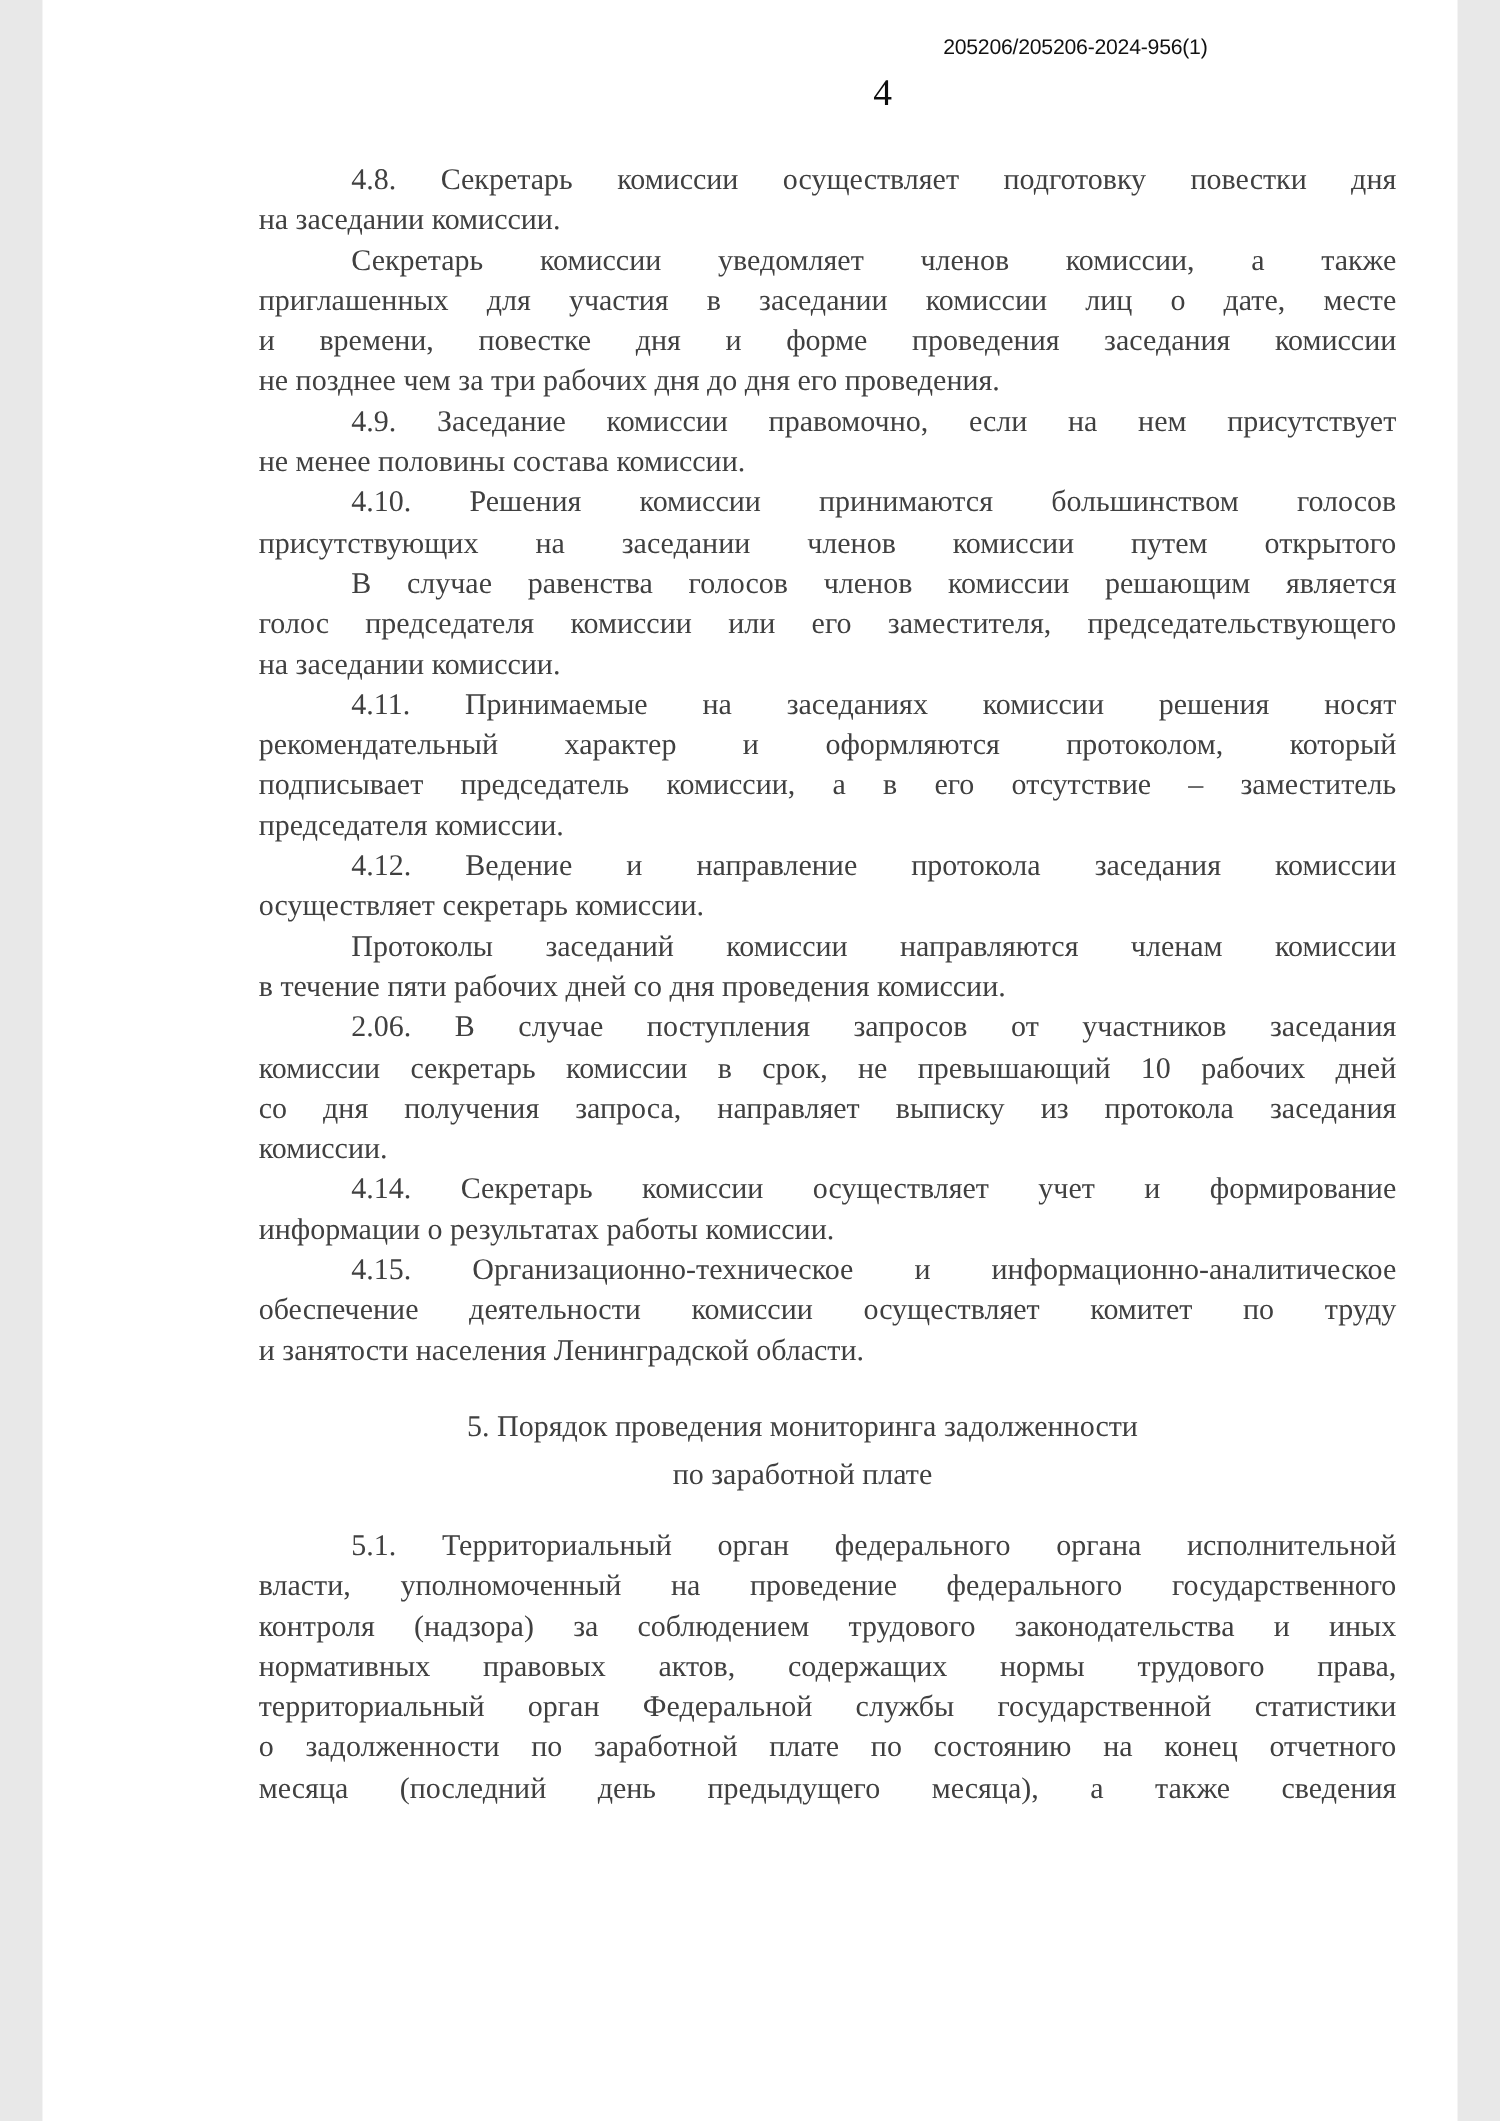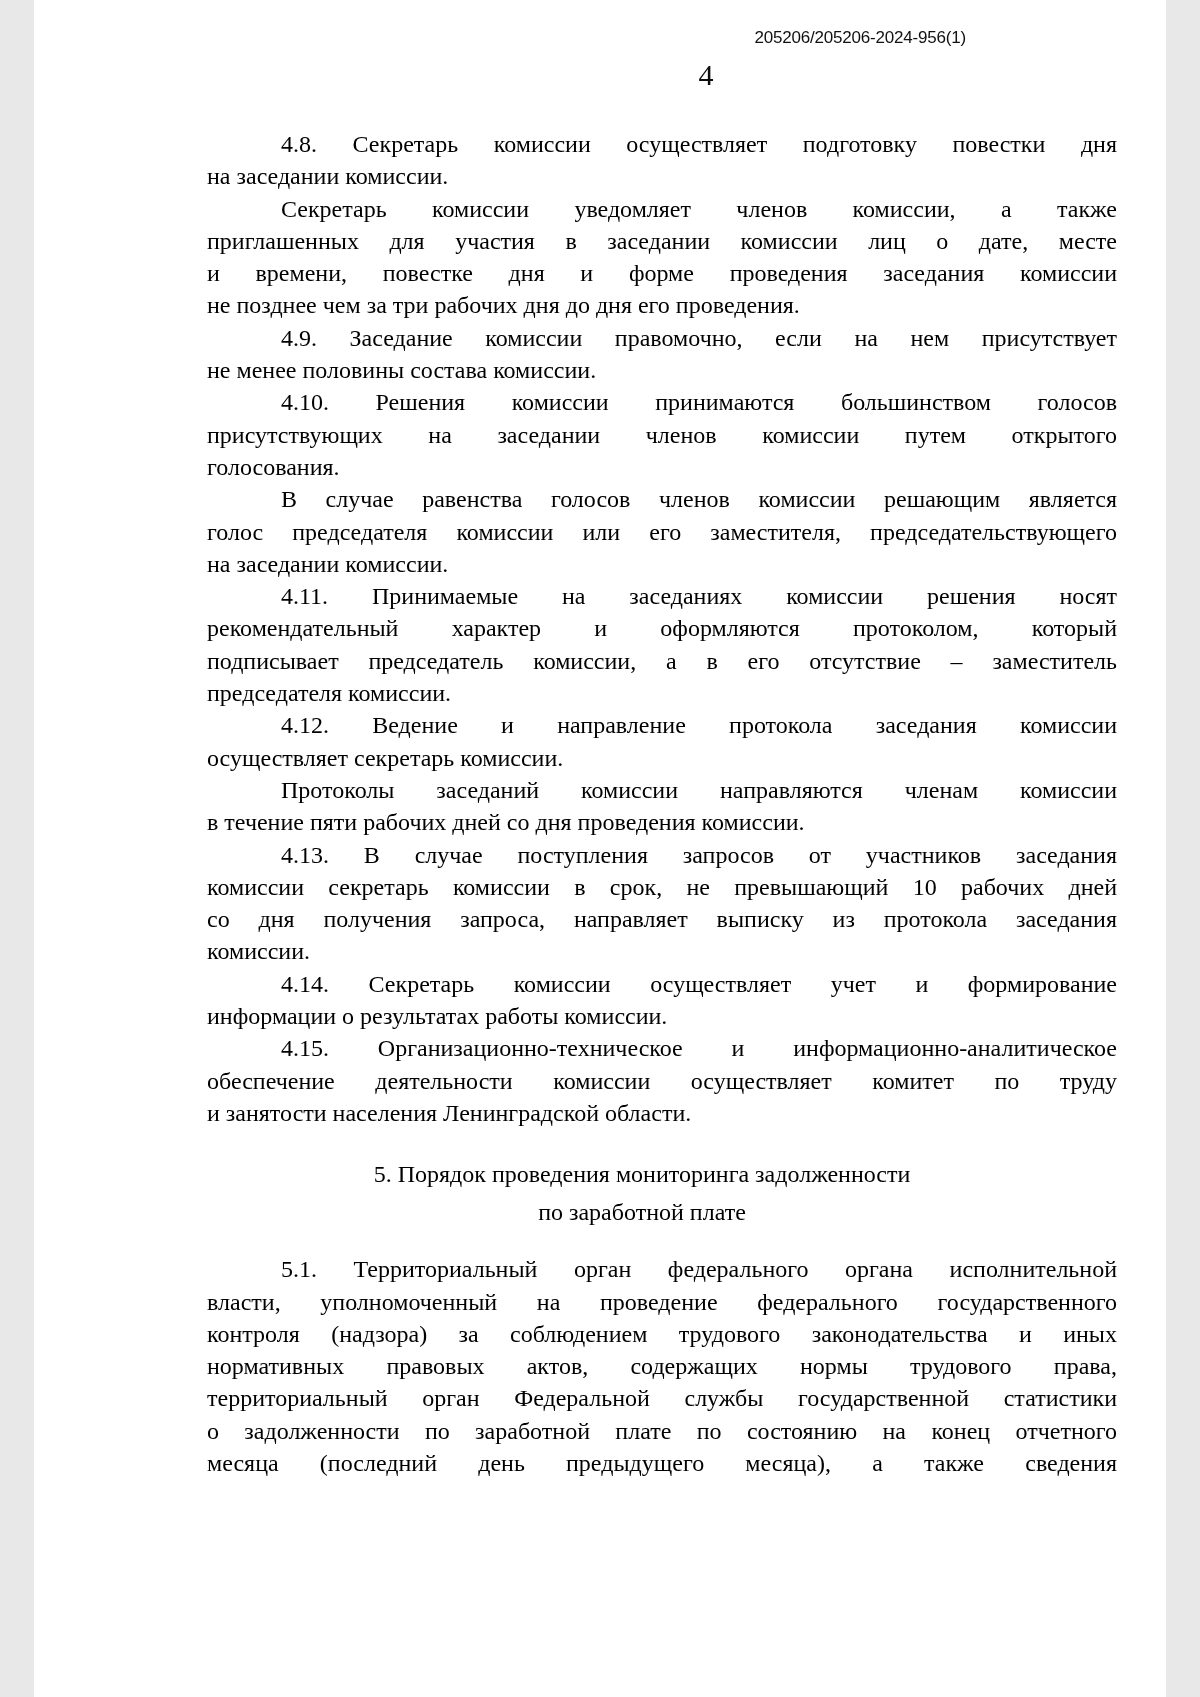--- a/index.html
+++ b/index.html
@@ -38,21 +38,21 @@
   }
   .doc-body {
     position: absolute;
     left: 173px;
     top: 128px;
     width: 910px;
     font-family: "Liberation Serif", "DejaVu Serif", serif;
     font-size: 24px;
     line-height: 32.3px;
     text-align: justify;
-    color: #000000;
+    color: #404040;
   }
   .block { margin: 0; }
   .line {
     text-align: justify;
     text-align-last: justify;
     white-space: normal;
   }
   .paragraph .line.first { text-indent: 74px; }
   .paragraph .line.para-end { text-align-last: left; }
   .heading {
@@ -82,21 +82,20 @@
         <div class="line">и времени, повестке дня и форме проведения заседания комиссии</div>
         <div class="line para-end">не позднее чем за три рабочих дня до дня его проведения.</div>
       </div>
       <div class="block paragraph">
         <div class="line first">4.9. Заседание комиссии правомочно, если на нем присутствует</div>
         <div class="line para-end">не менее половины состава комиссии.</div>
       </div>
       <div class="block paragraph">
         <div class="line first">4.10. Решения комиссии принимаются большинством голосов</div>
         <div class="line">присутствующих на заседании членов комиссии путем открытого</div>
-        <div class="line para-end">голосования.</div>
       </div>
       <div class="block paragraph">
         <div class="line first">В случае равенства голосов членов комиссии решающим является</div>
         <div class="line">голос председателя комиссии или его заместителя, председательствующего</div>
         <div class="line para-end">на заседании комиссии.</div>
       </div>
       <div class="block paragraph">
         <div class="line first">4.11. Принимаемые на заседаниях комиссии решения носят</div>
         <div class="line">рекомендательный характер и оформляются протоколом, который</div>
         <div class="line">подписывает председатель комиссии, а в его отсутствие – заместитель</div>
@@ -104,21 +103,21 @@
       </div>
       <div class="block paragraph">
         <div class="line first">4.12. Ведение и направление протокола заседания комиссии</div>
         <div class="line para-end">осуществляет секретарь комиссии.</div>
       </div>
       <div class="block paragraph">
         <div class="line first">Протоколы заседаний комиссии направляются членам комиссии</div>
         <div class="line para-end">в течение пяти рабочих дней со дня проведения комиссии.</div>
       </div>
       <div class="block paragraph">
-        <div class="line first">4.13. В случае поступления запросов от участников заседания</div>
+        <div class="line first">2.06. В случае поступления запросов от участников заседания</div>
         <div class="line">комиссии секретарь комиссии в срок, не превышающий 10 рабочих дней</div>
         <div class="line">со дня получения запроса, направляет выписку из протокола заседания</div>
         <div class="line para-end">комиссии.</div>
       </div>
       <div class="block paragraph">
         <div class="line first">4.14. Секретарь комиссии осуществляет учет и формирование</div>
         <div class="line para-end">информации о результатах работы комиссии.</div>
       </div>
       <div class="block paragraph">
         <div class="line first">4.15. Организационно-техническое и информационно-аналитическое</div>

